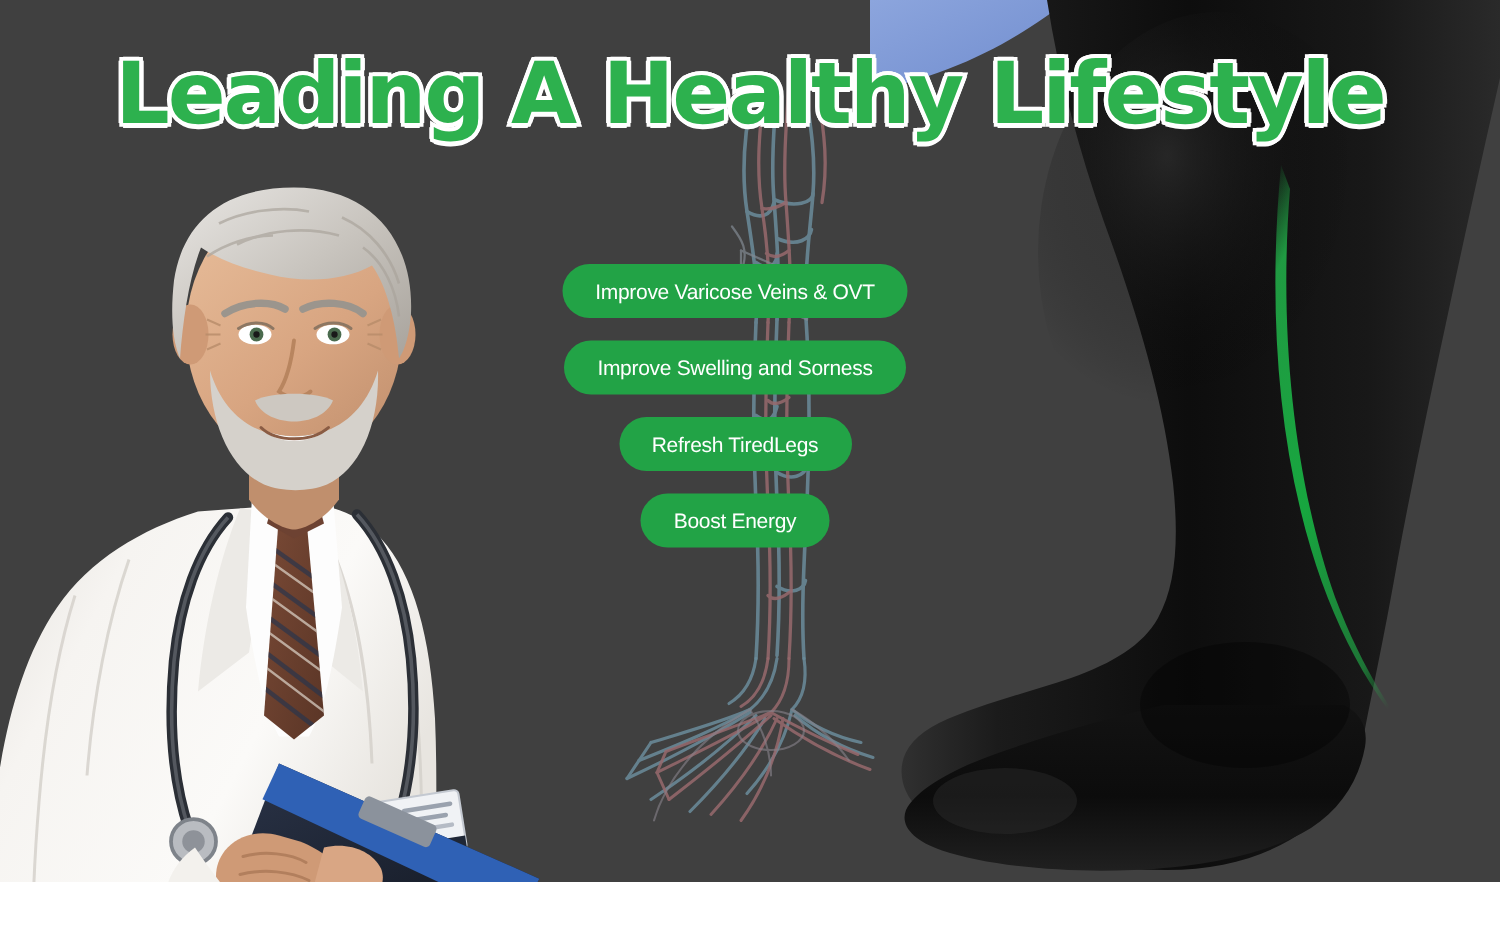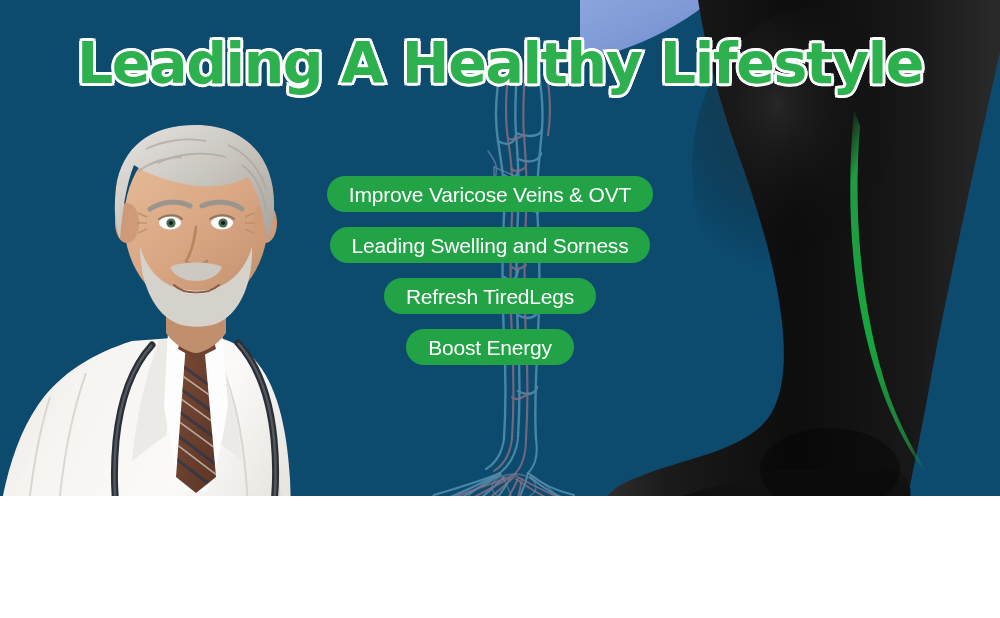--- a/index.html
+++ b/index.html
@@ -9,22 +9,22 @@
     width: 1000px;
     height: 618px;
     overflow: hidden;
     background: #ffffff;
     font-family: "Liberation Sans", "DejaVu Sans", sans-serif;
   }
 
   #banner {
     position: relative;
     width: 1000px;
-    height: 496px;
-    background: #0c4a6e;
+    height: 588px;
+    background: #404040;
     overflow: hidden;
   }
 
   
   #anatomy-layer {
     position: absolute;
     left: 390px;
     top: 55px;
     width: 260px;
     height: 545px;
@@ -107,21 +107,21 @@
     height: 36px;
     margin-bottom: 15px;
     padding: 0 22px;
     border-radius: 18px;
     background: #22a346;
     color: #ffffff;
     display: flex;
     align-items: center;
     justify-content: center;
     font-family: "Liberation Sans", "DejaVu Sans", sans-serif;
-    font-size: 21px;
+    font-size: 14px;
     font-weight: 400;
     line-height: 1;
     letter-spacing: -0.2px;
     white-space: nowrap;
     left: -10px;
   }
   .pill:last-child { margin-bottom: 16px; }
 </style>
 </head>
 <body>
@@ -480,21 +480,21 @@
     </svg>
   </div>
 
   <h1 id="headline">Leading A Healthy Lifestyle</h1>
 
   <div id="benefits">
     <div class="pill">
       <span>Improve Varicose Veins &amp; OVT</span>
     </div>
     <div class="pill">
-      <span>Leading Swelling and Sorness</span>
+      <span>Improve Swelling and Sorness</span>
     </div>
     <div class="pill">
       <span>Refresh TiredLegs</span>
     </div>
     <div class="pill">
       <span>Boost Energy</span>
     </div>
   </div>
 
 </div>

